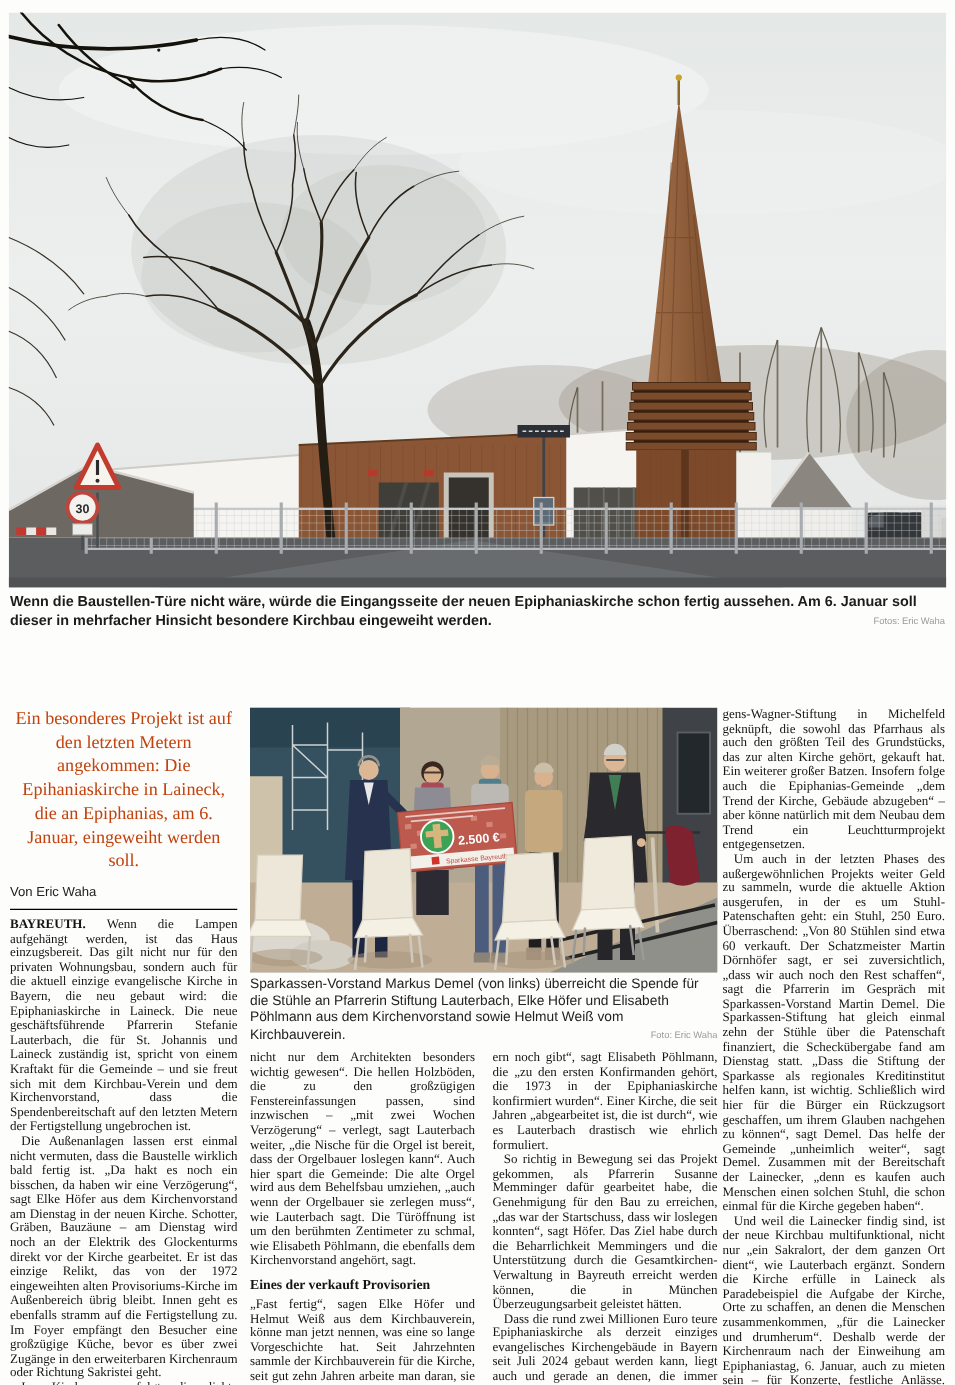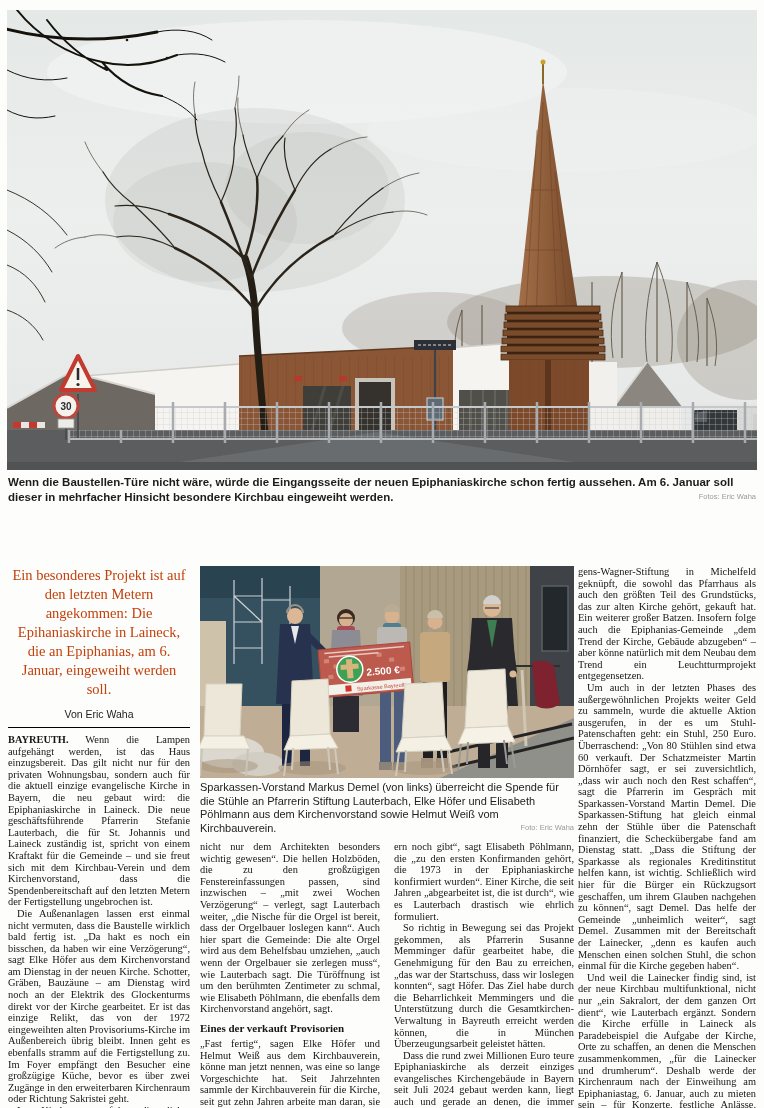--- a/index.html
+++ b/index.html
@@ -13,21 +13,21 @@
   .credit{position:absolute;right:0;bottom:1px;font-size:7.5px;font-weight:400;color:#9a9a9a;}
   .headline{position:absolute;left:8px;top:504px;width:748px;font-size:46px;line-height:50px;
             color:#0d0d0d;}
   .headline-inner{display:block;white-space:nowrap;text-align:center;transform:scaleX(.85);
                   letter-spacing:-.5px;}
   .col{position:absolute;top:566px;height:542px;overflow:hidden;}
   .col1{left:8px;width:182px;}
   .mid{left:200px;width:374px;}
   .col4{left:578px;width:178px;}
   .standfirst{font-size:14.5px;line-height:19px;text-align:center;color:#c2410c;margin:0 2px;}
-  .byline{font-family:"Liberation Sans",sans-serif;font-size:10.5px;text-align:center;
+  .byline{font-family:"Liberation Sans",sans-serif;font-size:10.5px;text-align:left;
           margin-top:9px;color:#222;}
   .rule{border-bottom:1.4px solid #000;margin:7px 0 6px 0;}
   .body-p{margin:0;font-size:10.4px;line-height:11.6px;text-align:justify;text-justify:inter-word;}
   .body-p.ind{text-indent:9px;}
   .lead{font-weight:700;font-family:Liberation Serif, serif;}
   .subhead{font-size:11px;font-weight:700;margin:7px 0 3px 0;line-height:13px;}
   .photo-mid{width:374px;height:212px;display:block;}
   .caption-mid{position:relative;margin-top:3px;font-size:11px;line-height:13.5px;font-weight:400;
                color:#222;}
   .midcols{display:flex;gap:14px;margin-top:6px;}

